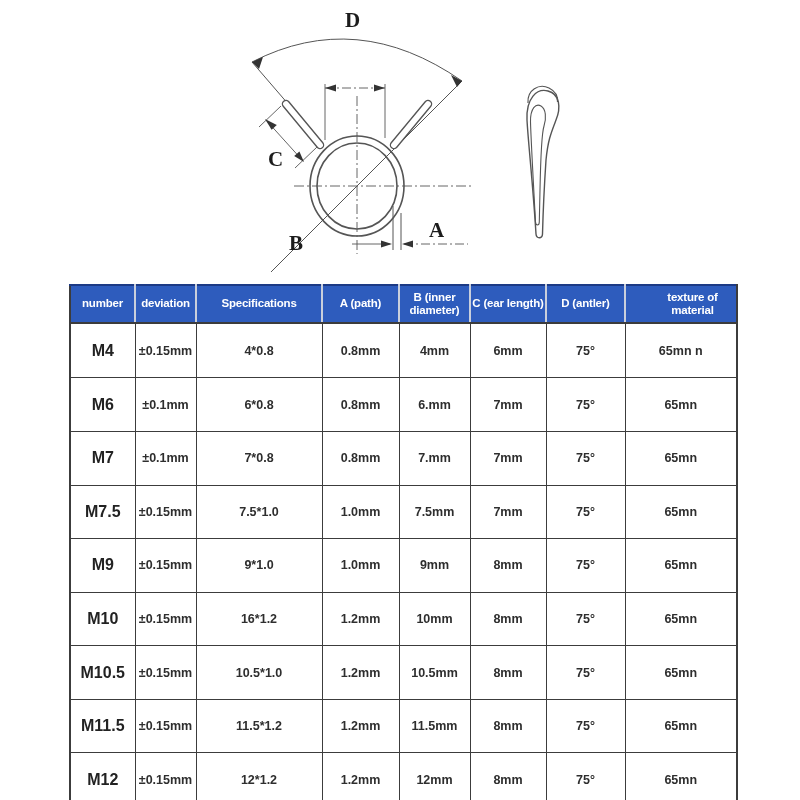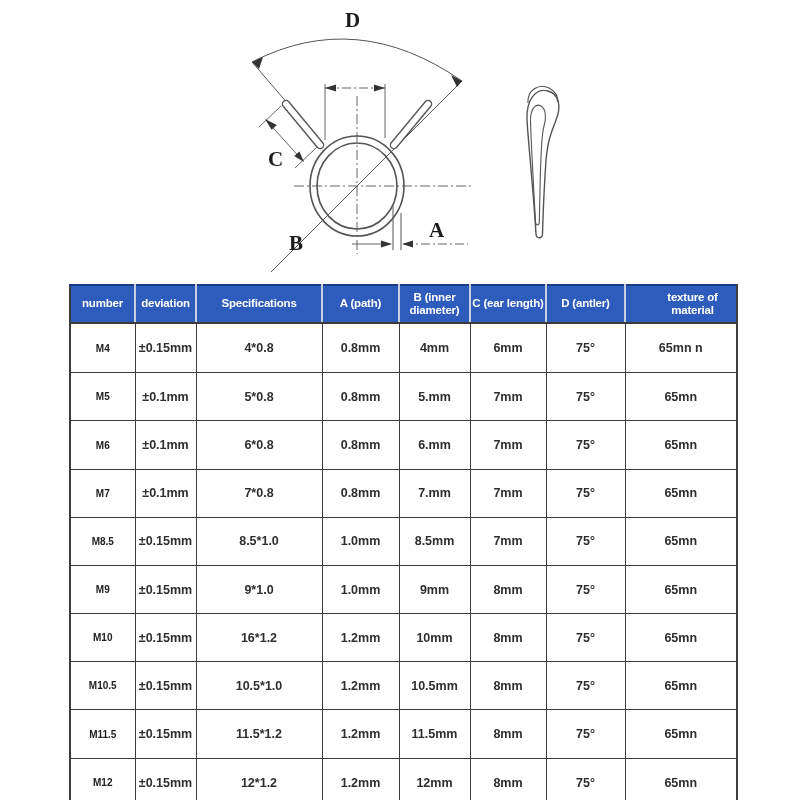--- a/index.html
+++ b/index.html
@@ -29,21 +29,21 @@
     height:34px;padding:1px 1px;
   }
   #spec-table th:first-child{border-left:2px solid var(--border-dark);}
   #spec-table th:last-child{border-right:2px solid var(--border-dark);padding-left:24px;}
   #spec-table td{
     border:1.6px solid var(--border-dark);
     text-align:center;vertical-align:middle;
     font-size:12.5px;font-weight:600;color:#2e2e2e;
     padding:0 1px;
   }
-  #spec-table td:first-child{font-size:10px;font-weight:bold;color:#222;}
+  #spec-table td:first-child{font-size:16px;font-weight:bold;color:#222;}
 </style>
 </head>
 <body style="--header-bg: #2e5cbd; --header-text: #ffffff; --border-dark: #3c3c3c;">
 
 <div id="drawing-wrap">
 <svg width="800" height="272" viewBox="0 0 800 272" xmlns="http://www.w3.org/2000/svg">
   <g stroke="#555" fill="none" stroke-width="1.3">
 
     <line x1="252" y1="62" x2="314" y2="134" stroke-width="1"></line>
 
@@ -131,55 +131,45 @@
         <td>M4</td>
         <td>±0.15mm</td>
         <td>4*0.8</td>
         <td>0.8mm</td>
         <td>4mm</td>
         <td>6mm</td>
         <td>75°</td>
         <td>65mn n</td>
       </tr>
       <tr>
-        <td>M5</td>
-        <td>±0.1mm</td>
-        <td>5*0.8</td>
-        <td>0.8mm</td>
-        <td>5.mm</td>
-        <td>7mm</td>
-        <td>75°</td>
-        <td>65mn</td>
-      </tr>
-      <tr>
         <td>M6</td>
         <td>±0.1mm</td>
         <td>6*0.8</td>
         <td>0.8mm</td>
         <td>6.mm</td>
         <td>7mm</td>
         <td>75°</td>
         <td>65mn</td>
       </tr>
       <tr>
         <td>M7</td>
         <td>±0.1mm</td>
         <td>7*0.8</td>
         <td>0.8mm</td>
         <td>7.mm</td>
         <td>7mm</td>
         <td>75°</td>
         <td>65mn</td>
       </tr>
       <tr>
-        <td>M8.5</td>
-        <td>±0.15mm</td>
-        <td>8.5*1.0</td>
+        <td>M7.5</td>
+        <td>±0.15mm</td>
+        <td>7.5*1.0</td>
         <td>1.0mm</td>
-        <td>8.5mm</td>
+        <td>7.5mm</td>
         <td>7mm</td>
         <td>75°</td>
         <td>65mn</td>
       </tr>
       <tr>
         <td>M9</td>
         <td>±0.15mm</td>
         <td>9*1.0</td>
         <td>1.0mm</td>
         <td>9mm</td>

